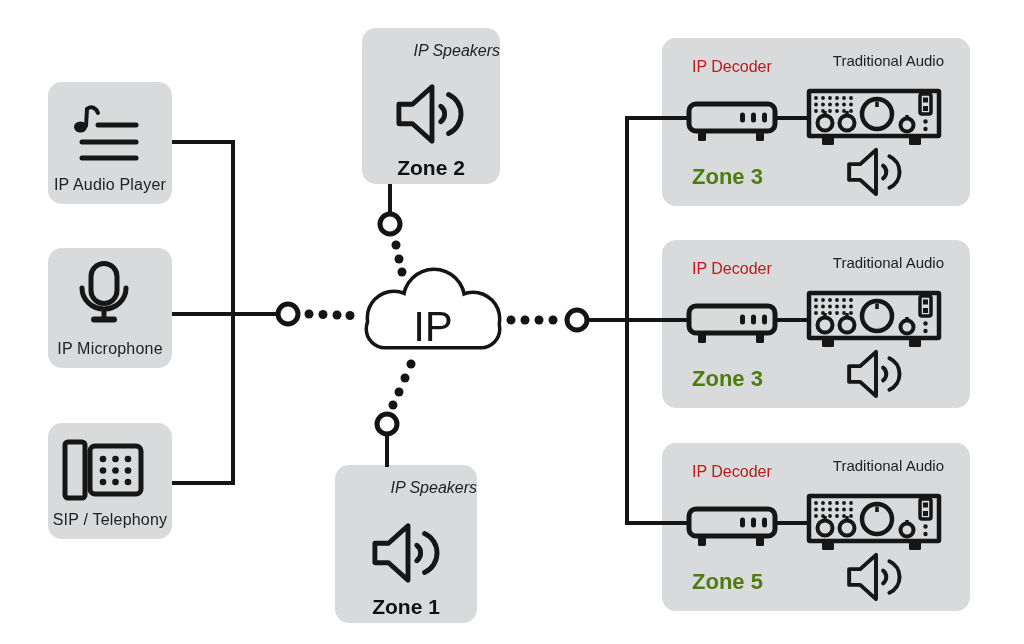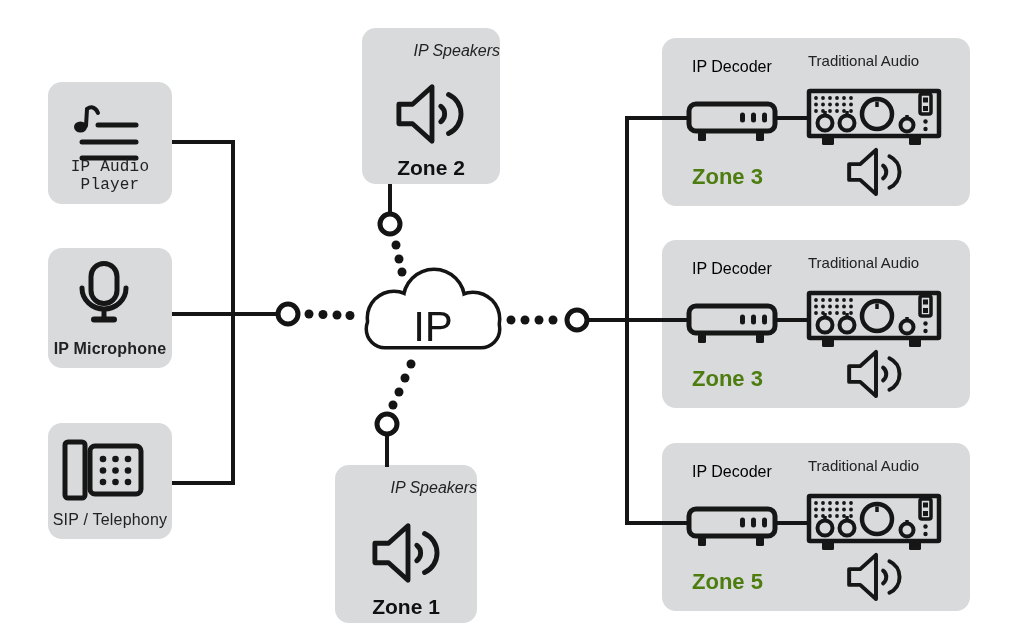--- a/index.html
+++ b/index.html
@@ -14,46 +14,46 @@
     font-size:16px;color:#222;letter-spacing:.2px;
   }
   .zone-heading{
     position:absolute;left:0;right:0;top:14px;text-align:right;
     font-size:16px;color:#222;font-style:italic;
   }
   .zone-big-label{
     position:absolute;left:0;right:0;text-align:center;
     font-size:21px;font-weight:bold;color:#111;
   }
-  .dec-label{position:absolute;font-size:16px;color:#000000;}
-  .trad-label{position:absolute;font-size:15px;color:#222;text-align:left;}
+  .dec-label{position:absolute;font-size:16px;color:#b91c1c;}
+  .trad-label{position:absolute;font-size:15px;color:#222;text-align:right;}
   .dzone-label{position:absolute;font-size:22px;font-weight:bold;color:#4d7c0f;}
   .link-line{position:absolute;height:4px;background:#151515;}
   svg{display:block;}
   .connectors{position:absolute;left:0;top:0;z-index:6;pointer-events:none;}
   .cloud-svg{position:absolute;z-index:5;}
   .icon-stroke{stroke:#161616;fill:none;}
 </style>
 </head>
 <body>
 
 <div class="canvas">
 
-  <div class="box" style="left:48px;top:82px;width:124px;height:122px;font-family:Liberation Mono, monospace;">
+  <div class="box" style="left:48px;top:82px;width:124px;height:122px;">
     <svg class="abs" style="left:24px;top:20px;" width="68" height="62" viewBox="0 0 68 62">
       <ellipse cx="8.5" cy="25" rx="6.5" ry="5.5" fill="#161616"></ellipse>
       <path d="M14 24 L15 7 C20 3.5 24 6 26 11" class="icon-stroke" stroke-width="4" stroke-linecap="round"></path>
       <line x1="26" y1="23" x2="64" y2="23" stroke="#161616" stroke-width="5" stroke-linecap="round"></line>
       <line x1="10" y1="40" x2="64" y2="40" stroke="#161616" stroke-width="5" stroke-linecap="round"></line>
       <line x1="10" y1="56" x2="64" y2="56" stroke="#161616" stroke-width="5" stroke-linecap="round"></line>
     </svg>
     <div class="src-label">IP Audio Player</div>
   </div>
 
-  <div class="box" style="left:48px;top:248px;width:124px;height:120px;font-weight:bold;">
+  <div class="box" style="left:48px;top:248px;width:124px;height:120px;">
     <svg class="abs" style="left:31px;top:13px;" width="50" height="64" viewBox="0 0 50 64">
       <rect x="12" y="2.5" width="26" height="40" rx="13" class="icon-stroke" stroke-width="5"></rect>
       <path d="M3 27 a22 21 0 0 0 44 0" class="icon-stroke" stroke-width="5" stroke-linecap="round"></path>
       <line x1="25" y1="48" x2="25" y2="56" stroke="#161616" stroke-width="5"></line>
       <line x1="15" y1="58.5" x2="35" y2="58.5" stroke="#161616" stroke-width="6" stroke-linecap="round"></line>
     </svg>
     <div class="src-label">IP Microphone</div>
   </div>
 
   <div class="box" style="left:48px;top:423px;width:124px;height:116px;">

